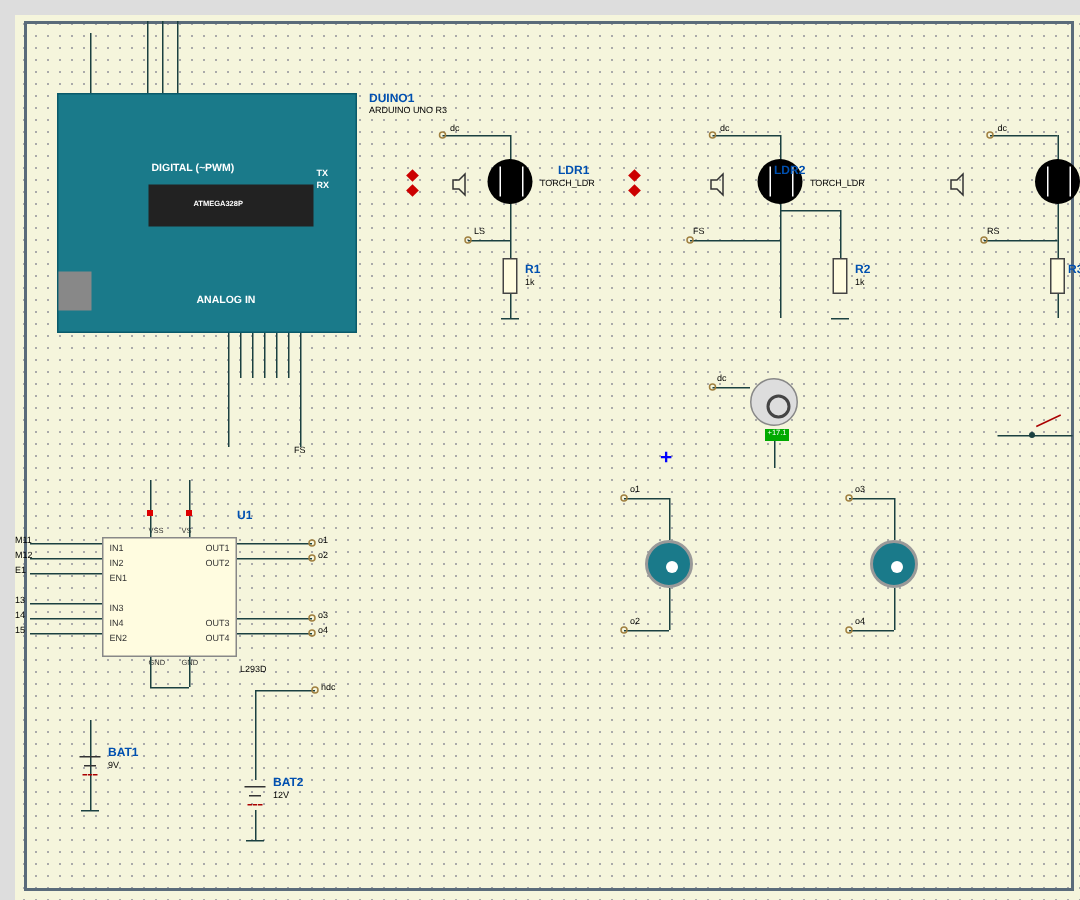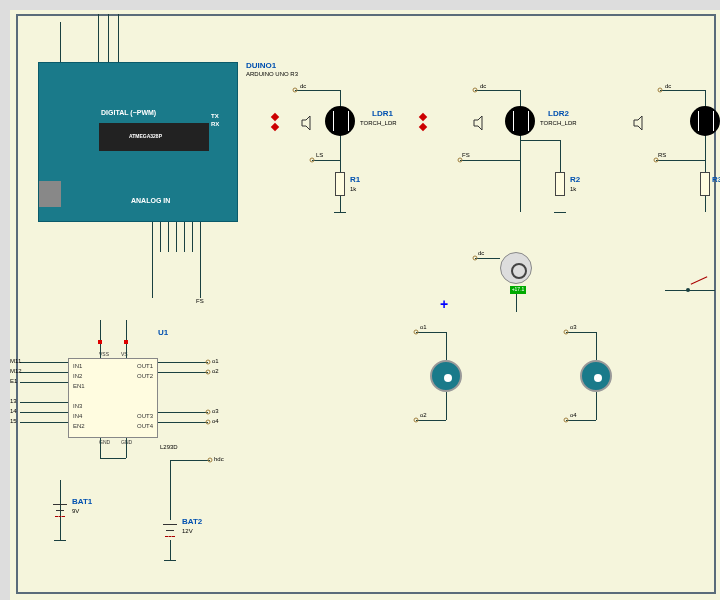--- a/index.html
+++ b/index.html
@@ -94,21 +94,21 @@
   <div class="reddiamond" style="left:420px; top:114px"></div>
   <div class="reddiamond" style="left:420px; top:124px"></div>
   <div class="reddiamond" style="left:272px; top:114px"></div>
   <div class="reddiamond" style="left:272px; top:124px"></div>
 
   <div class="wire v" style="left:520px; top:90px; height:122px"></div>
   <div class="wire h" style="left:475px; top:90px; width:45px"></div>
   <div class="term" style="left:475px; top:90px"></div>
   <div class="label small" style="left:480px; top:83px">dc</div>
   <div class="ldr" style="left:505px; top:106px"></div>
-  <div class="label blue" style="left:548px; top:110px">LDR2</div>
+  <div class="label blue" style="left:516px; top:110px">LDR2</div>
   <div class="label small" style="left:540px; top:120px">TORCH_LDR</div>
   <div class="speaker" style="left:472px; top:114px"><svg viewBox="0 0 18 18">
         <polygon points="2,6 6,6 10,2 10,16 6,12 2,12" fill="none" stroke="#333"></polygon>
       </svg></div>
   <div class="wire h" style="left:460px; top:160px; width:60px"></div>
   <div class="term" style="left:460px; top:160px"></div>
   <div class="label small" style="left:462px; top:152px">FS</div>
   <div class="resistor" style="left:555px; top:172px"></div>
   <div class="label blue" style="left:570px; top:176px">R2</div>
   <div class="label small" style="left:570px; top:186px">1k</div>
@@ -152,21 +152,21 @@
     <div class="icpin" style="left:4px; top:64px">EN2</div>
     <div class="icpin" style="right:4px; top:4px">OUT1</div>
     <div class="icpin" style="right:4px; top:14px">OUT2</div>
     <div class="icpin" style="right:4px; top:54px">OUT3</div>
     <div class="icpin" style="right:4px; top:64px">OUT4</div>
     <div class="icpin" style="left:30px; top:-8px; font-size:5px">VSS</div>
     <div class="icpin" style="left:52px; top:-8px; font-size:5px">VS</div>
     <div class="icpin" style="left:30px; bottom:-8px; font-size:5px">GND</div>
     <div class="icpin" style="left:52px; bottom:-8px; font-size:5px">GND</div>
   </div>
-  <div class="label blue" style="left:158px; top:329px">U1</div>
+  <div class="label blue" style="left:158px; top:340px">U1</div>
   <div class="label small" style="left:160px; top:444px">L293D</div>
 
   <div class="wire h" style="left:20px; top:362px; width:48px"></div>
   <div class="wire h" style="left:20px; top:372px; width:48px"></div>
   <div class="wire h" style="left:20px; top:382px; width:48px"></div>
   <div class="wire h" style="left:20px; top:402px; width:48px"></div>
   <div class="wire h" style="left:20px; top:412px; width:48px"></div>
   <div class="wire h" style="left:20px; top:422px; width:48px"></div>
   <div class="label small" style="left:10px; top:358px">M11</div>
   <div class="label small" style="left:10px; top:368px">M12</div>

